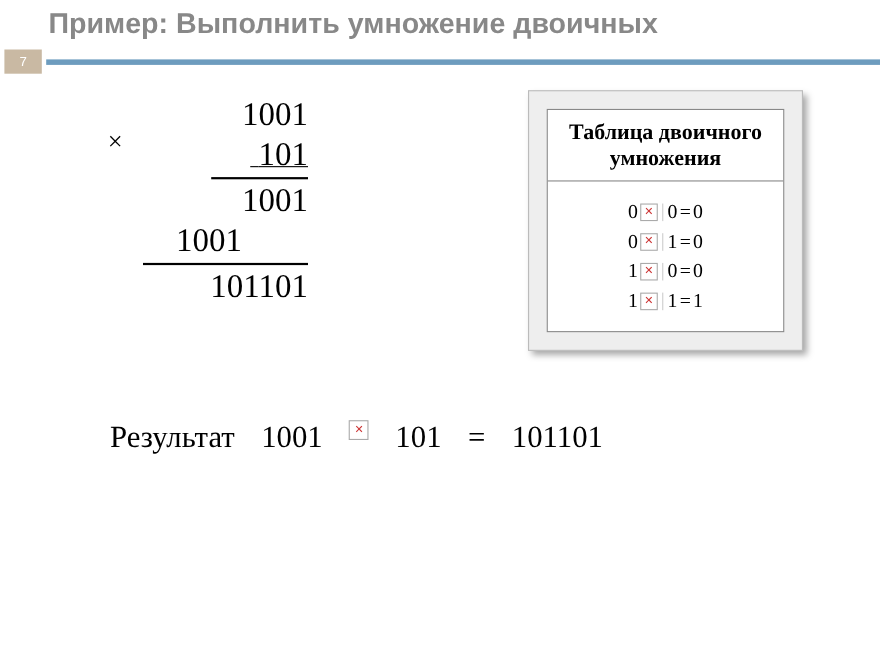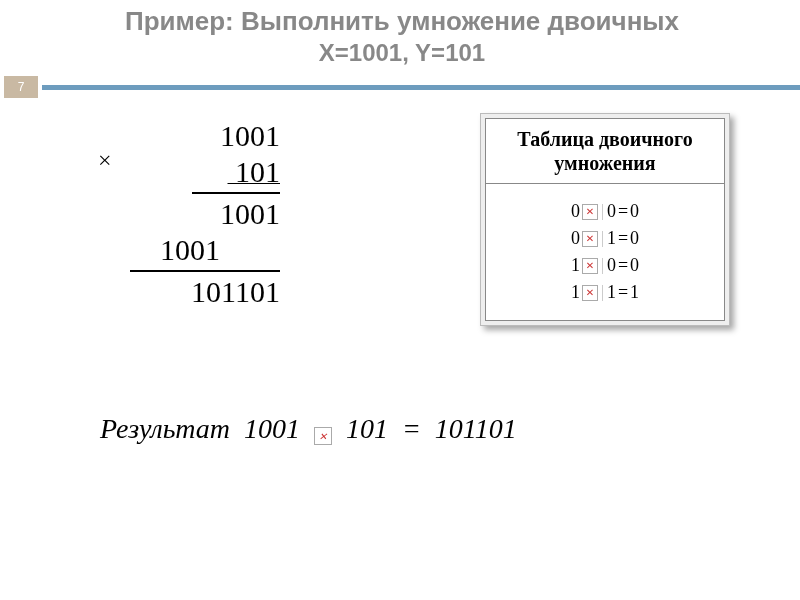--- a/index.html
+++ b/index.html
@@ -6,21 +6,21 @@
     body {
       width: 800px;
       height: 600px;
       background: #fff;
       font-family: Arial, sans-serif;
       position: relative;
       overflow: hidden;
     }
     .title-block {
       padding: 6px 40px 6px 44px;
-      text-align: center;
+      text-align: left;
     }
     .title-line1 {
       font-size: 26px;
       color: #888;
       font-weight: bold;
       line-height: 1.2;
     }
     .title-label { color: #888; }
     .title-line2 {
       font-size: 26px;
@@ -83,21 +83,21 @@
       margin: 2px 0 2px auto;
     }
     .rule-short { width: 88px; }
     .rule-long { width: 150px; }
     .table-box {
       position: absolute;
       right: 70px;
       top: 15px;
       width: 250px;
       background: #eee;
-      padding: 4px;
+      padding: 16px;
       box-shadow: 4px 4px 6px rgba(0,0,0,0.35);
       border: 1px solid #bbb;
     }
     .table-inner {
       background: #fff;
       border: 1px solid #888;
     }
     .table-title {
       text-align: center;
       font-family: "Times New Roman", serif;
@@ -129,34 +129,32 @@
     .op-box::before { content: "✕"; color: #c33; font-size: 10px; }
     .sep { display:inline-block; width:1px; height:16px; background:#ccc; margin: 0 2px; }
     .result-line {
       position: absolute;
       left: 100px;
       top: 315px;
       font-family: "Times New Roman", serif;
       font-size: 28px;
       color: #000;
       display: flex;
-      align-items: flex-end;
-      gap: 14px;
-      font-style: italic;
+      align-items: flex-start;
+      gap: 24px;
     }
     .result-line .op-box { width: 18px; height: 18px; }
   </style>
 </head>
 <body>
 
 <div class="title-block">
   <div class="title-line1">
     <span class="title-label">Пример</span><span>: Выполнить умножение двоичных</span>
   </div>
-  <div class="title-line3">X=1001, Y=101</div>
 </div>
 
 <div class="divider-row">
   <div class="page-badge">7</div>
   <div class="divider-line"></div>
 </div>
 
 <div class="content">
 
   <div class="mult-column">

